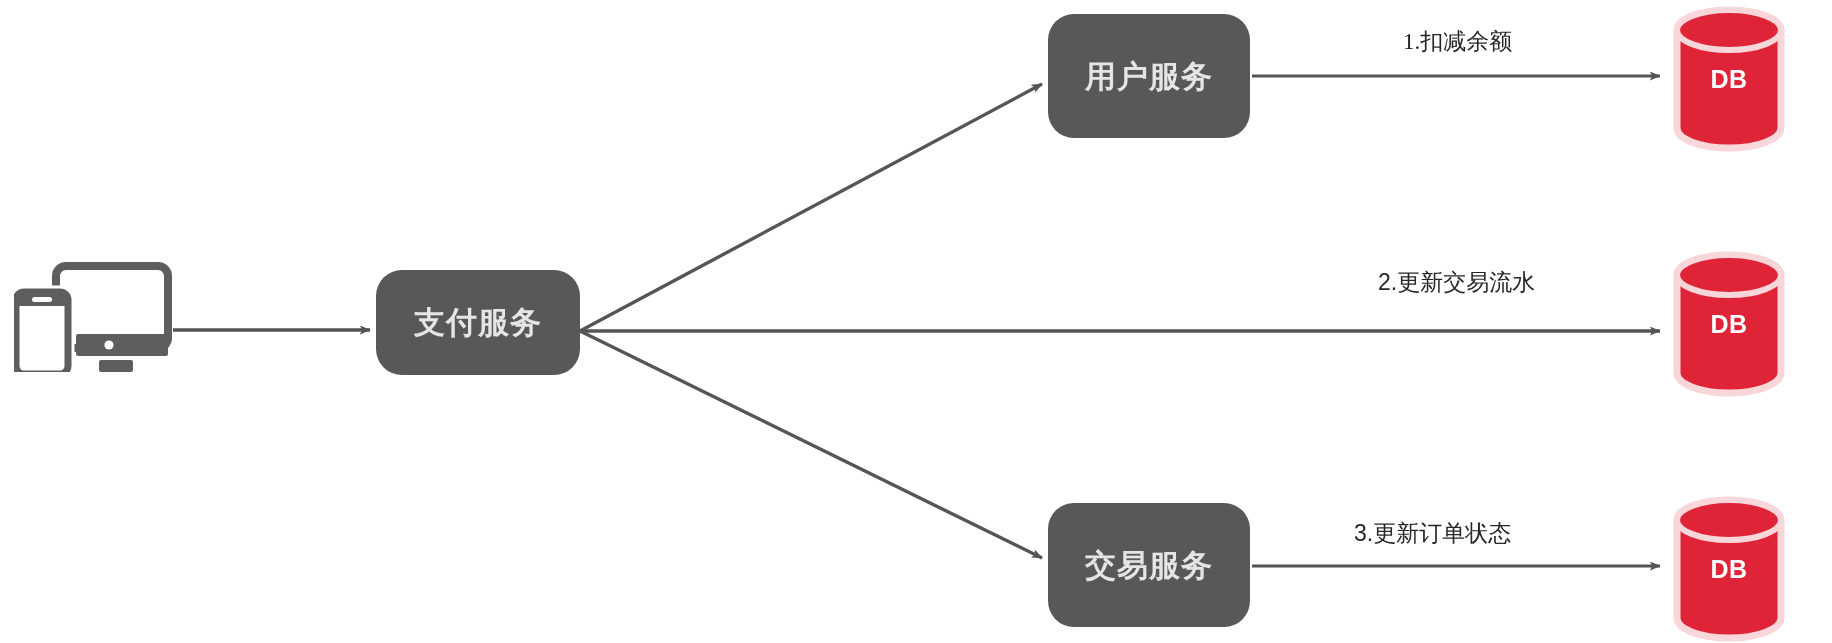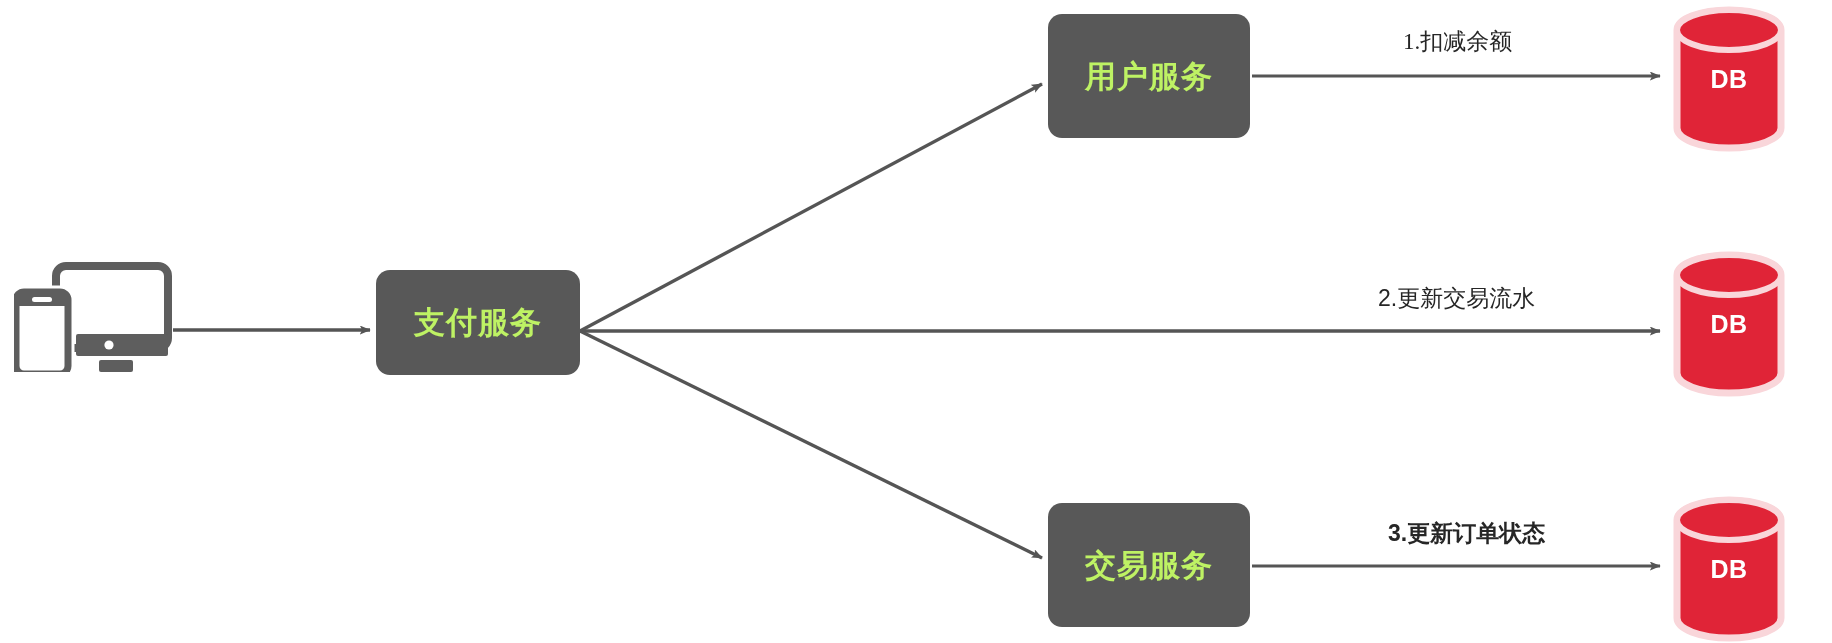--- a/index.html
+++ b/index.html
@@ -26,22 +26,22 @@
     width: 1832px;
     height: 643px;
   }
   
   .service-box {
     position: absolute;
     display: flex;
     align-items: center;
     justify-content: center;
     background: #585858;
-    border-radius: 14px;
-    color: #bef264;
+    border-radius: 26px;
+    color: #e5e5e5;
     font-weight: bold;
     letter-spacing: 1px;
     box-sizing: border-box;
   }
   .service-box .box-label {
     font-size: 31px;
     line-height: 1;
     white-space: nowrap;
   }
   #box-payment {
@@ -88,22 +88,22 @@
   #db-order  { left: 1673px; top: 496px; }
 
   
   .edge-label {
     position: absolute;
     color: #262626;
     font-size: 23px;
     white-space: nowrap;
   }
   #label-1 { left: 1403px; top: 26px; font-family: Liberation Serif, serif; }
-  #label-2 { left: 1378px; top: 283px; text-align: center; }
-  #label-3 { left: 1388px; top: 518px; font-weight: bold; }
+  #label-2 { left: 1378px; top: 267px; text-align: center; }
+  #label-3 { left: 1354px; top: 518px; }
 
   
   #client-device {
     position: absolute;
     left: 14px;
     top: 262px;
     width: 160px;
     height: 110px;
   }
 </style>

